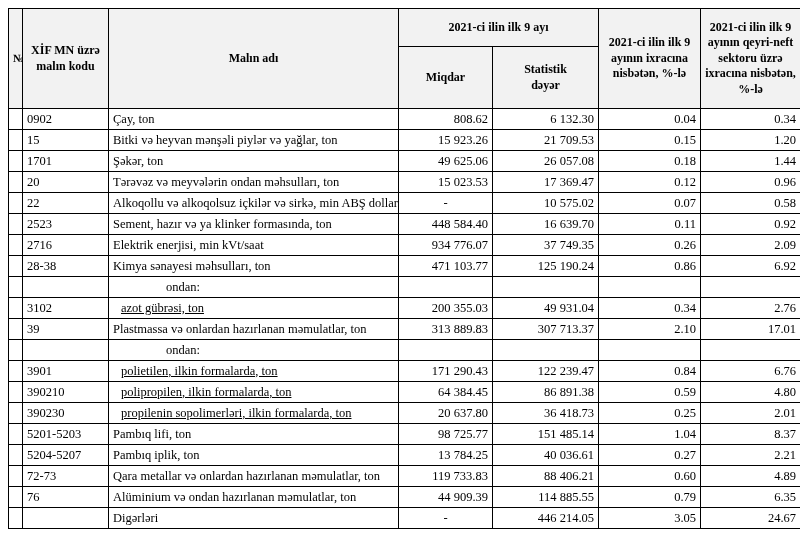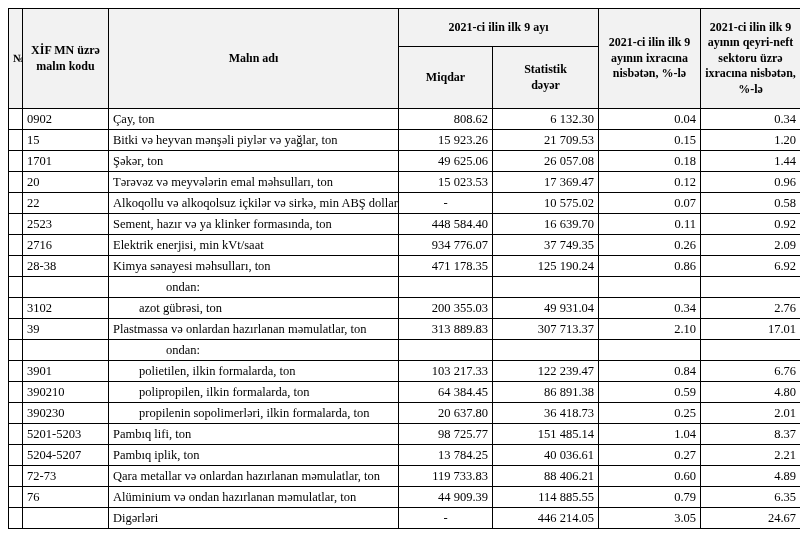--- a/index.html
+++ b/index.html
@@ -31,21 +31,21 @@
   .w90 { display: inline-block; max-width: 92px; }
   .export tbody td {
     font-size: 12.5px;
     height: 21px;
     padding: 1px 4px;
     white-space: nowrap;
     vertical-align: middle;
   }
   .col-code { padding-left: 3px; margin-top: 28px; }
   .col-name { padding-left: 4px; }
-  .col-name.indent-1 { padding-left: 30px; }
+  .col-name.indent-1 { padding-left: 12px; text-decoration: underline; }
   .col-name.indent-2 { padding-left: 57px; }
   .col-amount { text-align: right; padding-right: 8px; }
   .col-amount.dash { text-align: center; padding-right: 4px; }
 </style>
 </head>
 <body>
 
 <div class="page">
   <table class="export">
     <colgroup>
@@ -95,21 +95,21 @@
           <td class="col-code">1701</td>
           <td class="col-name">Şəkər, ton</td>
           <td class="col-amount">49 625.06</td>
           <td class="col-amount">26 057.08</td>
           <td class="col-amount">0.18</td>
           <td class="col-amount">1.44</td>
         </tr>
         <tr>
           <td class="col-num"></td>
           <td class="col-code">20</td>
-          <td class="col-name">Tərəvəz və meyvələrin emal məhsulları, ton</td>
+          <td class="col-name">Tərəvəz və meyvələrin ondan məhsulları, ton</td>
           <td class="col-amount">15 023.53</td>
           <td class="col-amount">17 369.47</td>
           <td class="col-amount">0.12</td>
           <td class="col-amount">0.96</td>
         </tr>
         <tr>
           <td class="col-num"></td>
           <td class="col-code">22</td>
           <td class="col-name">Alkoqollu və alkoqolsuz içkilər və sirkə, min ABŞ dolları</td>
           <td class="col-amount dash">-</td>
@@ -132,21 +132,21 @@
           <td class="col-name">Elektrik enerjisi, min kVt/saat</td>
           <td class="col-amount">934 776.07</td>
           <td class="col-amount">37 749.35</td>
           <td class="col-amount">0.26</td>
           <td class="col-amount">2.09</td>
         </tr>
         <tr>
           <td class="col-num"></td>
           <td class="col-code">28-38</td>
           <td class="col-name">Kimya sənayesi məhsulları, ton</td>
-          <td class="col-amount">471 178.35</td>
+          <td class="col-amount">471 103.77</td>
           <td class="col-amount">125 190.24</td>
           <td class="col-amount">0.86</td>
           <td class="col-amount">6.92</td>
         </tr>
         <tr>
           <td class="col-num"></td>
           <td class="col-code"></td>
           <td class="col-name indent-2">ondan:</td>
           <td class="col-amount"></td>
           <td class="col-amount"></td>
@@ -177,21 +177,21 @@
           <td class="col-name indent-2">ondan:</td>
           <td class="col-amount"></td>
           <td class="col-amount"></td>
           <td class="col-amount"></td>
           <td class="col-amount"></td>
         </tr>
         <tr>
           <td class="col-num"></td>
           <td class="col-code">3901</td>
           <td class="col-name indent-1">polietilen, ilkin formalarda, ton</td>
-          <td class="col-amount">103 217.33</td>
+          <td class="col-amount">171 290.43</td>
           <td class="col-amount">122 239.47</td>
           <td class="col-amount">0.84</td>
           <td class="col-amount">6.76</td>
         </tr>
         <tr>
           <td class="col-num"></td>
           <td class="col-code">390210</td>
           <td class="col-name indent-1">polipropilen, ilkin formalarda, ton</td>
           <td class="col-amount">64 384.45</td>
           <td class="col-amount">86 891.38</td>

